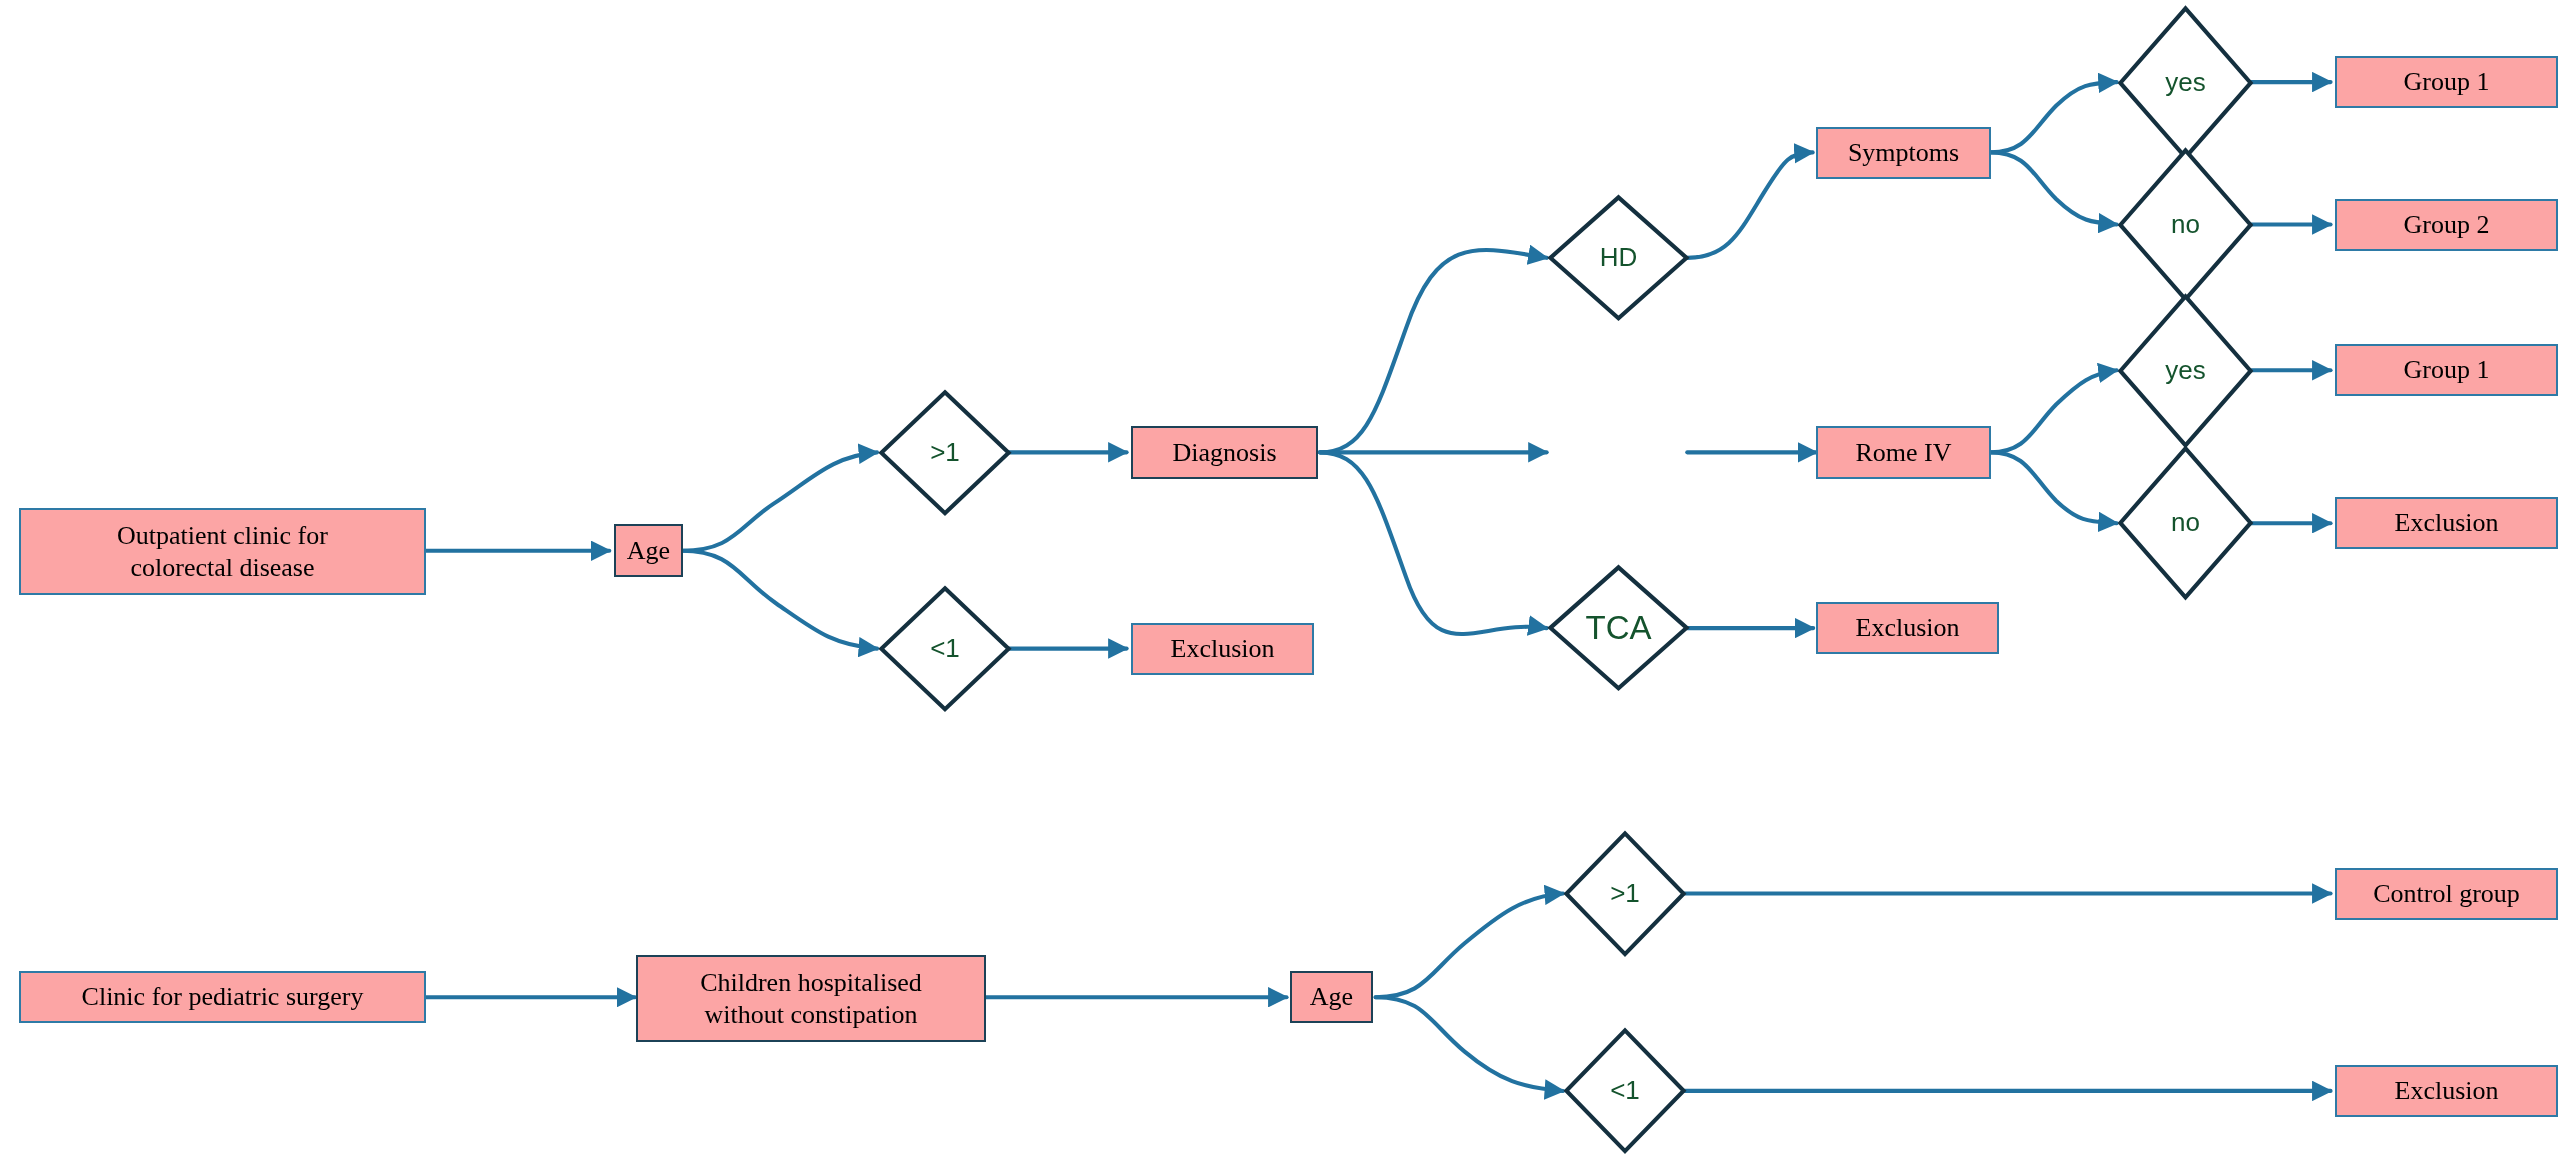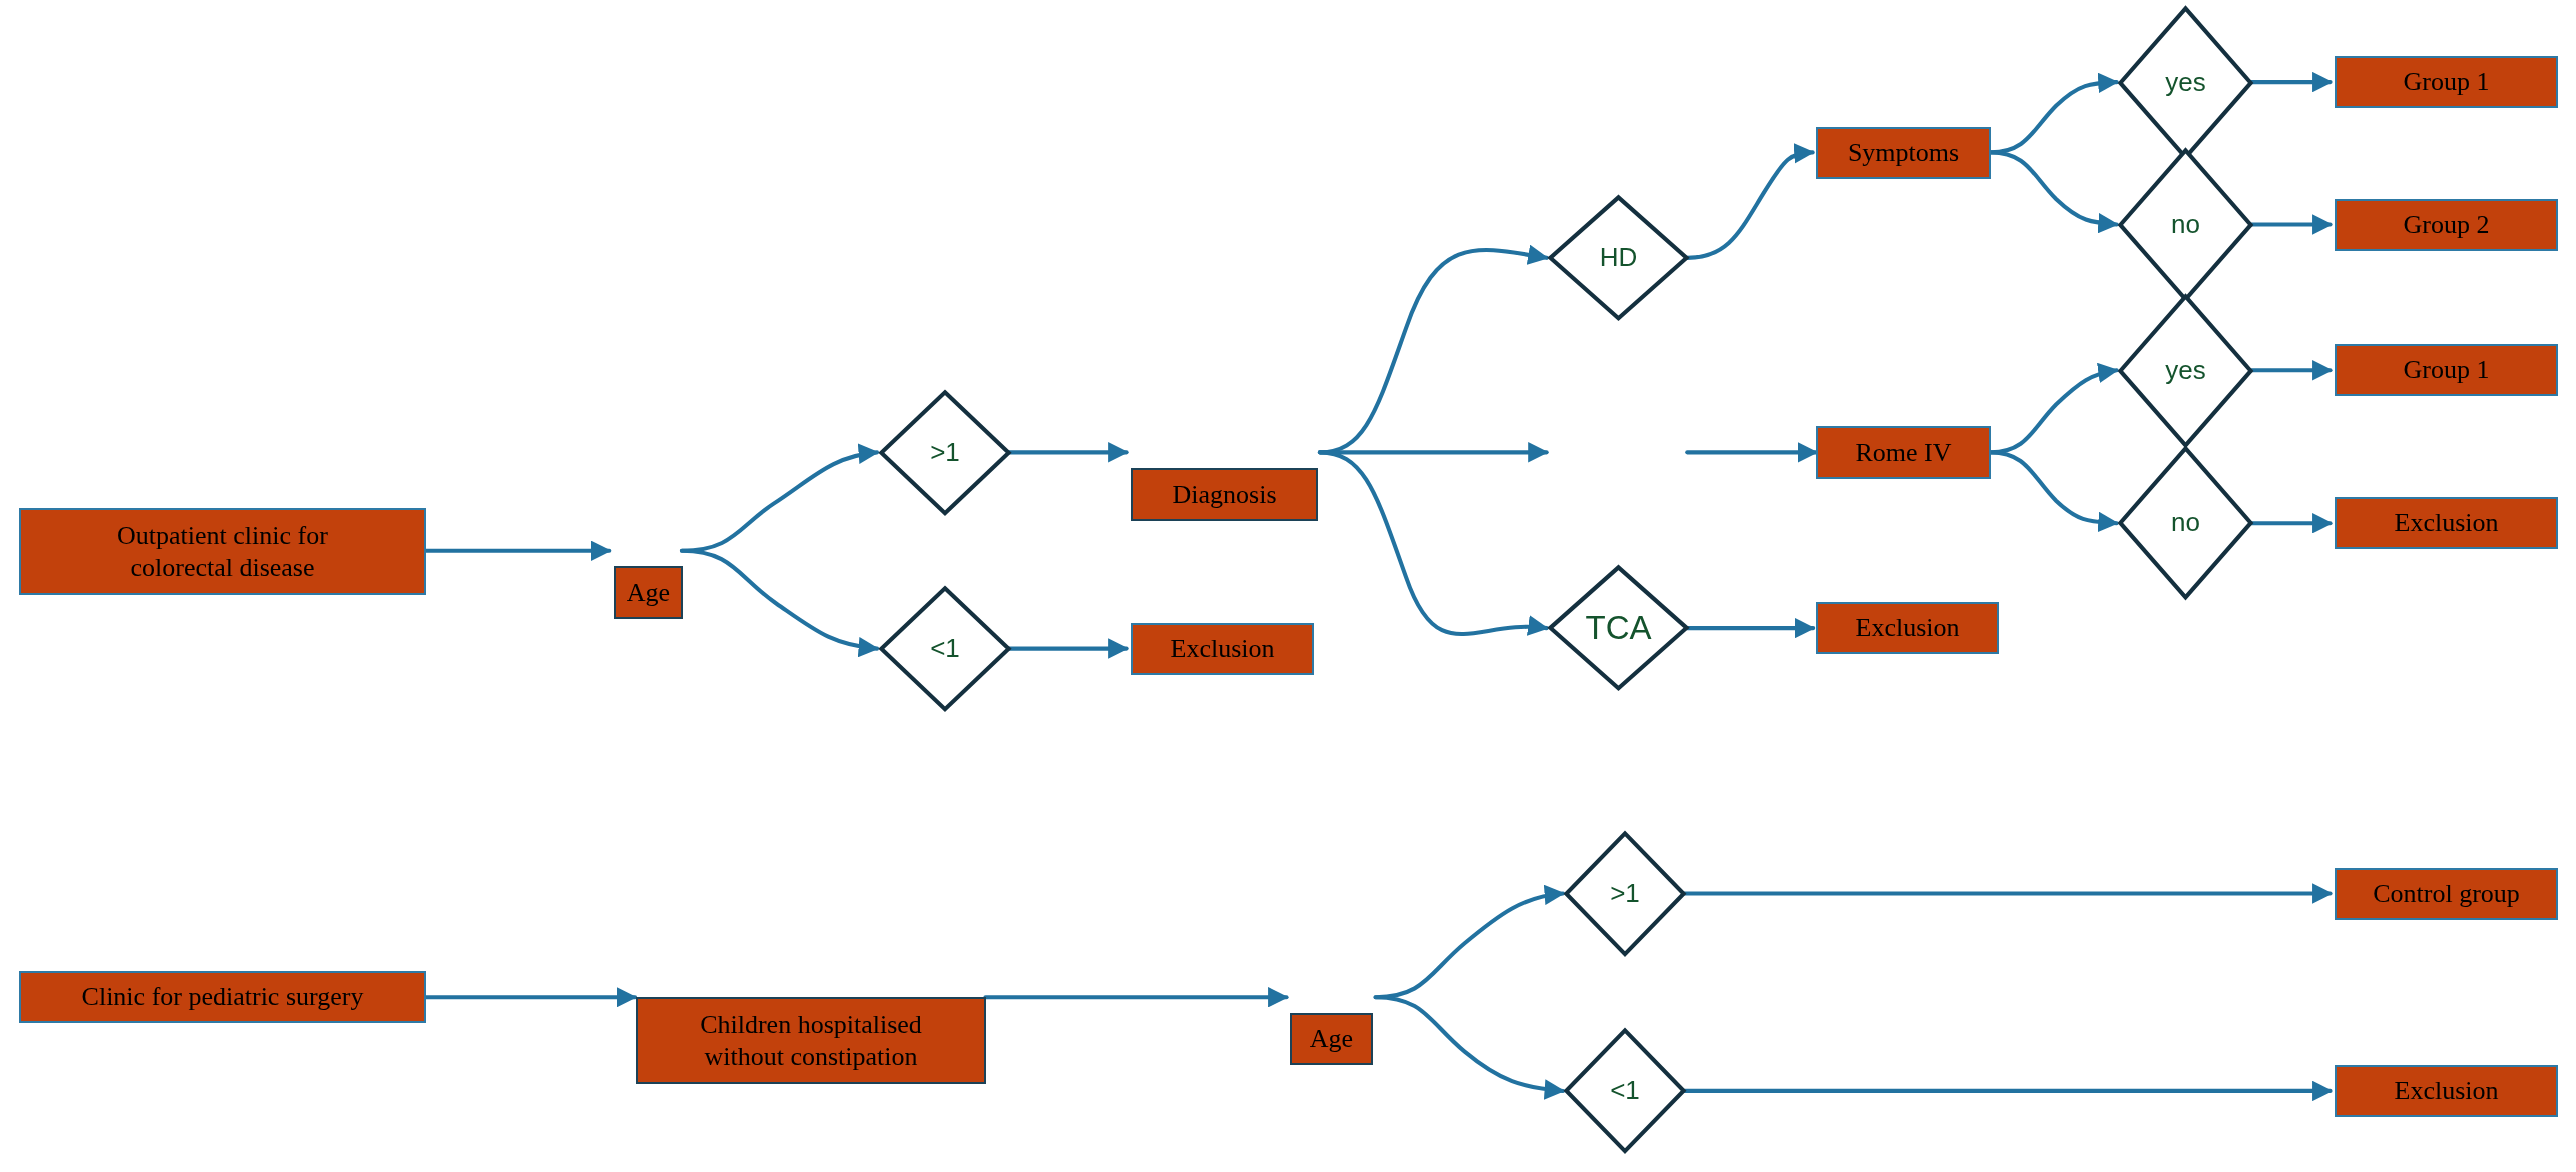--- a/index.html
+++ b/index.html
@@ -25,33 +25,32 @@
   }
   .edge {
     fill: none;
     stroke: #2272a0;
     stroke-width: 7;
     stroke-linecap: round;
   }
   .node-box {
     position: absolute;
     box-sizing: border-box;
-    background: #c2410c;
+    background: #fca5a5;
     border: 2.3px solid #2e7aa6;
     display: flex;
     align-items: center;
     justify-content: center;
     text-align: center;
     color: #000000;
     line-height: 1.22;
     font-family: "Liberation Serif", "DejaVu Serif", serif;
   }
   .node-box.dark {
     border-color: #1c4257;
-    margin-top: 42px;
   }
   .node-label {
     display: block;
     padding: 0 3.5px;
     white-space: pre-line;
   }
   .diamond-wrap {
     position: absolute;
   }
   .diamond-wrap svg {

